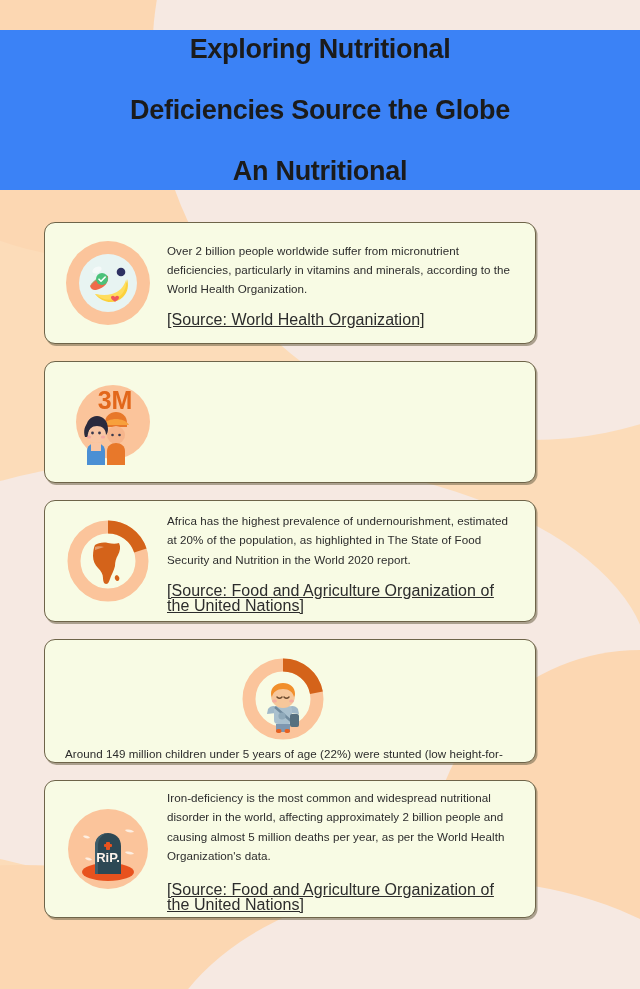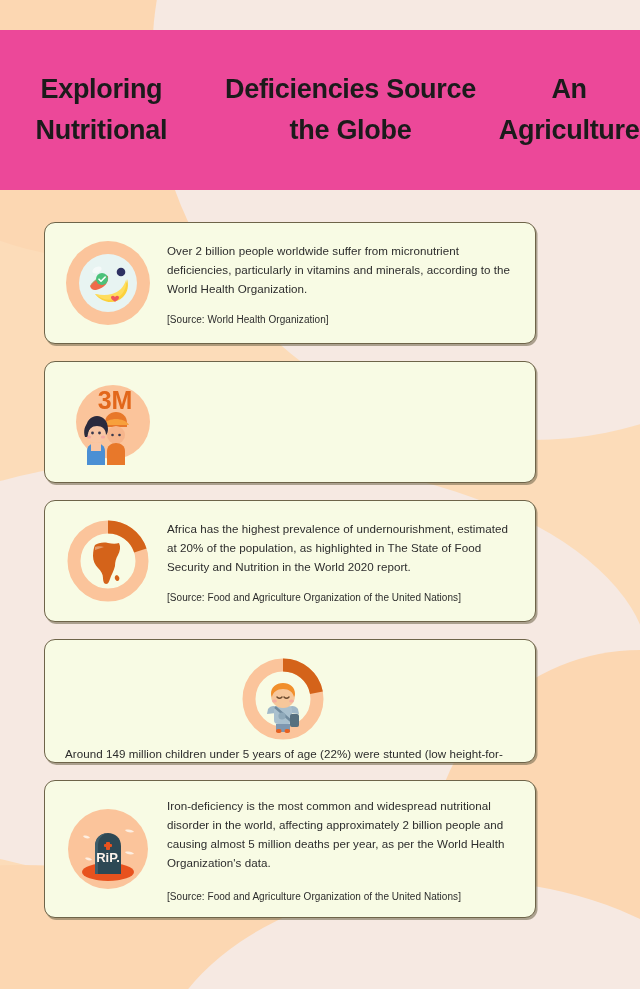--- a/index.html
+++ b/index.html
@@ -53,25 +53,26 @@
     width:470px; height:300px;
     border-radius:50%;
     background:#FCD7B2;
   }
 
   
   .header-band {
     position:absolute;
     left:0; top:30px;
     width:640px; height:160px;
-    background:#ec4899;
+    background:#3b82f6;
     display:flex;
-    flex-direction:row;
+    flex-direction:column;
     align-items:center;
     justify-content:center;
+    gap:20px;
   }
   .header-band .title-line {
     color:#1B1B1B;
     font-size:27px;
     font-weight:bold;
     letter-spacing:-0.3px;
     line-height:41px;
     text-align:center;
   }
 
@@ -106,23 +107,24 @@
   .card-text { flex:1 1 auto; padding-top:2px; }
   .card-body {
     color:#2C2C2C;
     font-size:11.6px;
     line-height:19.2px;
     letter-spacing:0.05px;
   }
   .card-source {
     margin-top:14px;
     color:#2C2C2C;
-    font-size:10px;
+    font-size:16px;
     line-height:15px;
     letter-spacing:0.05px;
+    text-decoration:underline;
   }
 
   .card-1 { height:122px; }
   .card-2 { height:122px; }
   .card-3 { height:122px;justify-content:flex-end; }
   .card-4 { height:124px;flex-direction:column; }
   .card-5 { height:138px; }
   .card-5 .card-source { margin-top:17px; }
 
   
@@ -136,21 +138,21 @@
   <div class="bg-layer blob-peach-topleft"></div>
   <div class="bg-layer blob-cream-top"></div>
   <div class="bg-layer blob-cream-mid"></div>
   <div class="bg-layer blob-peach-right"></div>
   <div class="bg-layer blob-peach-left-bottom"></div>
   <div class="bg-layer blob-cream-bottom"></div>
 
   <div class="header-band">
     <div class="title-line">Exploring Nutritional</div>
     <div class="title-line">Deficiencies Source the Globe</div>
-    <div class="title-line">An Agriculture</div>
+    <div class="title-line">An Nutritional</div>
   </div>
 
   <div class="cards">
 
     <div class="card card-1">
       <div class="card-icon">
         <svg class="icon-svg" viewBox="0 0 86 86">
           <circle cx="43" cy="43" r="42" fill="#FBC49B"></circle>
           <circle cx="43" cy="43" r="29" fill="#E8F4F2"></circle>
           <path d="M25 46c6-9 13-11 18-10 1 6-3 12-12 14-3 .6-5 -1-6-4z" fill="#F06B4A"></path>

